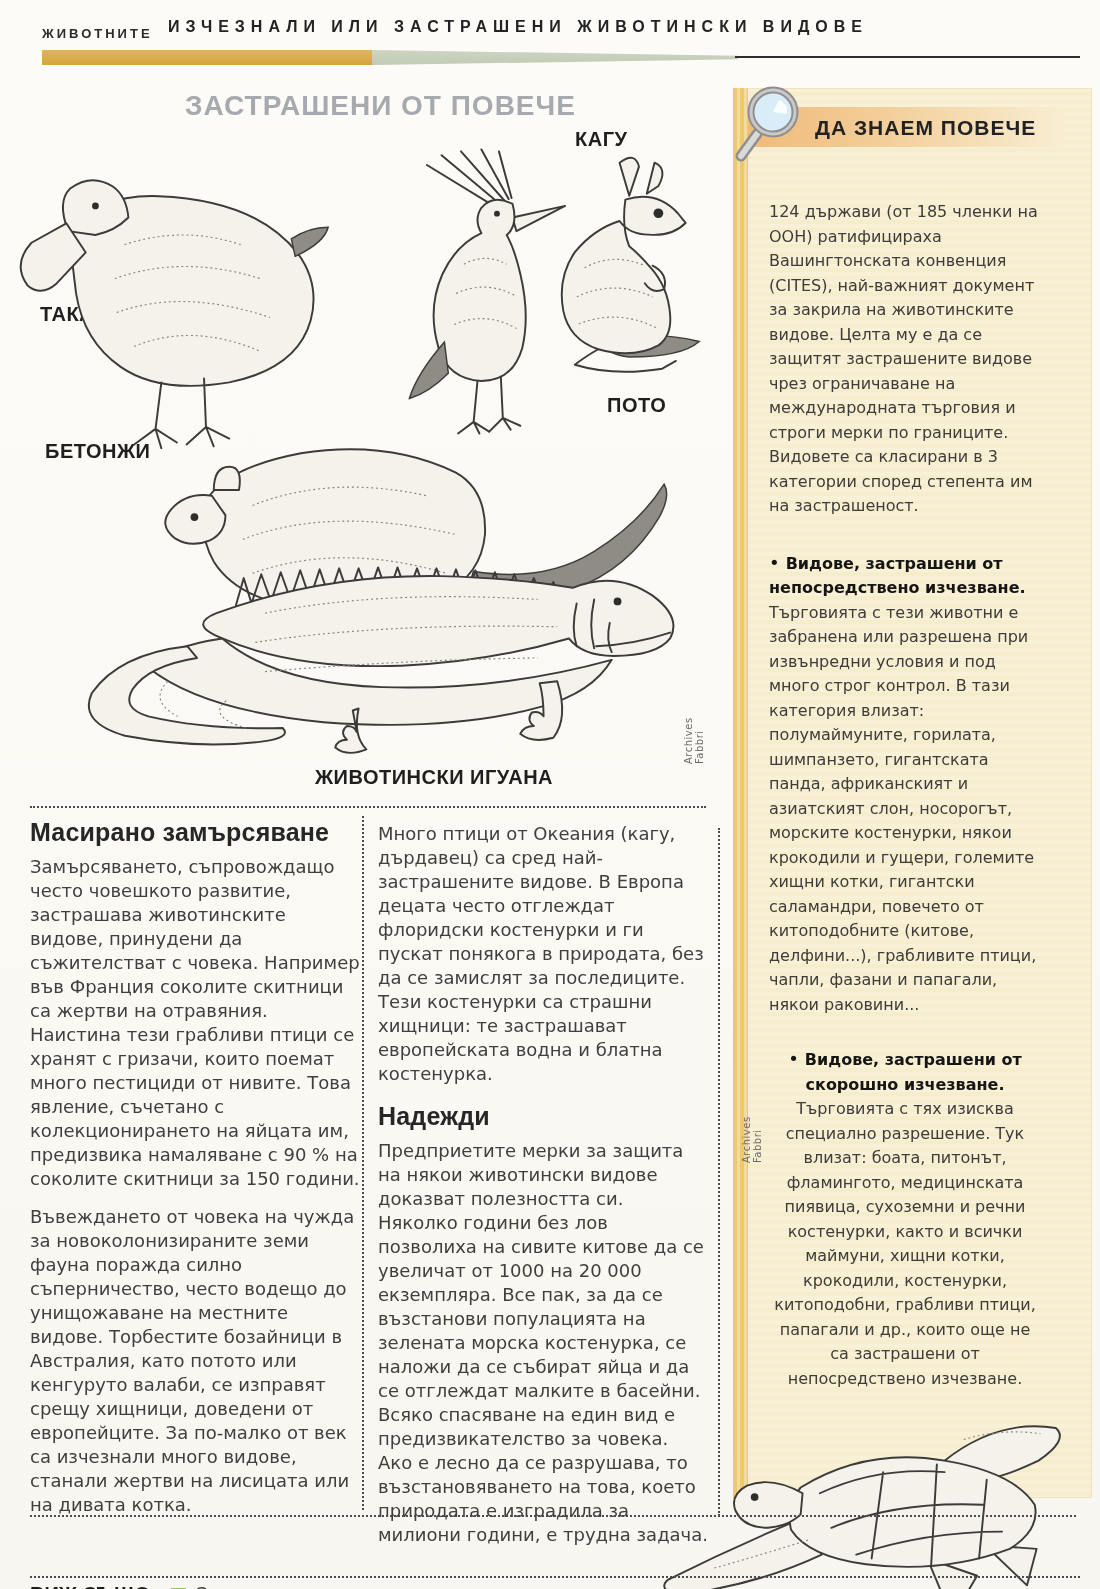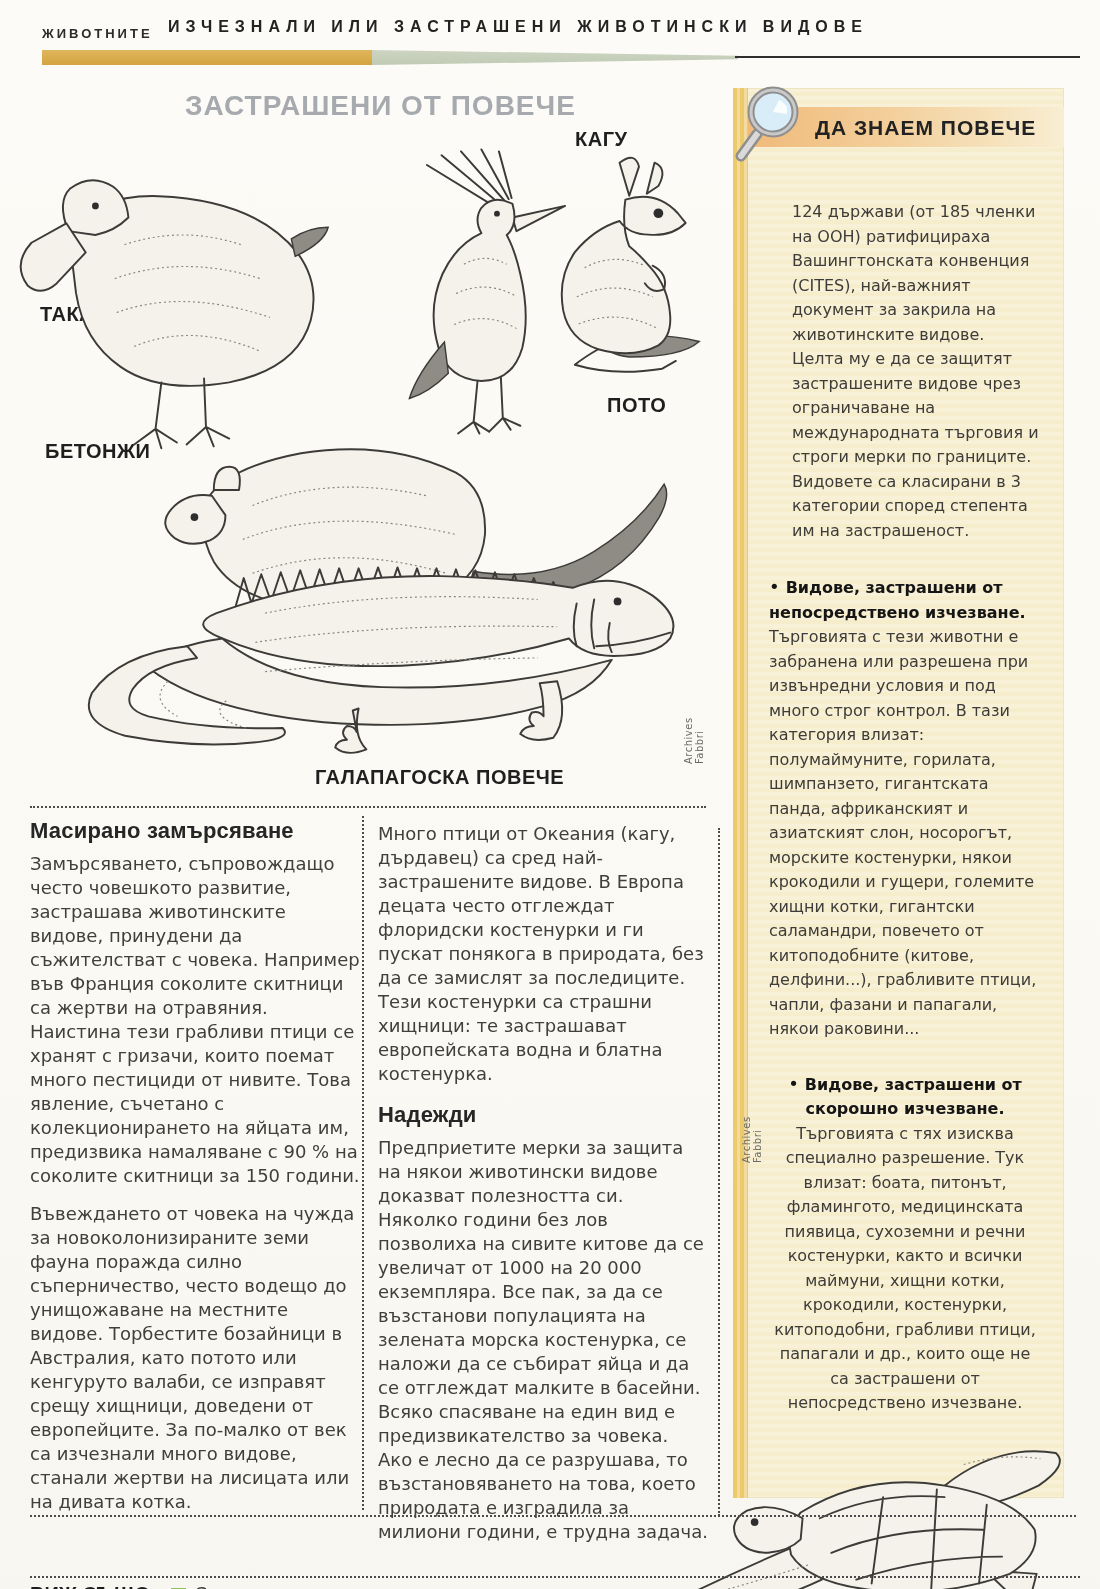--- a/index.html
+++ b/index.html
@@ -26,21 +26,21 @@
           color:#1f1f1f;letter-spacing:.5px;}
   .credit-v{writing-mode:vertical-rl;transform:rotate(180deg);font-size:10px;color:#6a6a66;
           letter-spacing:.5px;}
   svg.art{display:block;}
   .ink{stroke:#3c3b38;fill:none;stroke-width:2;stroke-linecap:round;stroke-linejoin:round;}
   .ink-fill{stroke:#3c3b38;fill:#f4f2ea;stroke-width:2;stroke-linejoin:round;}
   .ink-dark{stroke:#3c3b38;fill:#8e8c85;stroke-width:1.5;}
   .hatch{stroke:#86847c;fill:none;stroke-width:1.2;stroke-dasharray:2 3;}
 
   
-  .col-h{font-family:"Liberation Sans",sans-serif;font-weight:bold;font-size:22px;
+  .col-h{font-family:"Liberation Sans",sans-serif;font-weight:bold;font-size:25px;
          color:#262626;margin:0 0 8px 0;letter-spacing:.2px;}
   .col-p{font-size:18px;line-height:24px;margin:0 0 14px 0;color:#403f3b;}
   .dot-h{border-top:2px dotted #4b4b4b;height:0;}
   .dot-v{border-left:2px dotted #4b4b4b;width:0;}
 
   
   #sidebar{background:repeating-linear-gradient(180deg,#f9f1d7 0 4px,#f6edcc 4px 8px);
            box-shadow:0 0 0 1px #eee3bf inset;}
   #sidebar-strip{background:repeating-linear-gradient(90deg,#ecca6a 0 4px,#f2daa0 4px 7px);}
   #sidebar-headbar{background:linear-gradient(90deg,#f0ba7a 0%,#f3cf9b 45%,#f8eed2 100%);}
@@ -69,21 +69,21 @@
   <div class="abs bar-gold" style="left:42px;top:50px;width:330px;height:15px;"></div>
   <div class="abs bar-sage" style="left:372px;top:50px;width:366px;height:15px;"></div>
   <div class="abs bar-line" style="left:735px;top:56px;width:345px;height:2px;"></div>
 
   <div class="abs plate-title" style="left:185px;top:90px;">ЗАСТРАШЕНИ ОТ ПОВЕЧЕ</div>
 
   <div class="abs animal-label" style="left:575px;top:128px;">КАГУ</div>
   <div class="abs animal-label" style="left:40px;top:303px;">ТАКАЕ</div>
   <div class="abs animal-label" style="left:607px;top:394px;">ПОТО</div>
   <div class="abs animal-label" style="left:45px;top:440px;">БЕТОНЖИ</div>
-  <div class="abs animal-label" style="left:315px;top:766px;width:410px;">ГАЛАПАГОСКА ПОВЕЧЕ</div>
+  <div class="abs animal-label" style="left:315px;top:766px;width:410px;">ЖИВОТИНСКИ ИГУАНА</div>
 
   <svg class="abs art" style="left:8px;top:138px;" width="330" height="320" viewBox="0 0 340 330">
     <path class="ink-fill" d="M62,96 Q92,58 155,60 Q255,64 298,118 Q322,150 312,188 Q298,238 228,252 Q156,264 116,236 Q78,210 70,160 Q66,126 62,96 Z"></path>
     <path class="ink-fill" d="M62,96 Q50,66 64,52 Q86,36 108,50 Q122,60 124,82 Q110,96 90,100 Z"></path>
     <path class="ink-fill" d="M60,88 L24,108 Q4,130 20,152 Q34,164 50,150 L80,118 Z"></path>
     <circle cx="90" cy="70" r="3.5" fill="#2e2e2e"></circle>
     <path class="ink-dark" d="M296,122 Q326,108 330,92 Q310,92 292,104 Z"></path>
     <path class="hatch" d="M120,110 Q180,90 240,110 M110,145 Q180,120 260,145 M112,180 Q180,155 270,185 M130,215 Q190,190 260,220"></path>
     <path class="ink" d="M158,252 L152,300 M152,300 l-22,16 M152,300 l6,20 M152,300 l22,14"></path>
     <path class="ink" d="M202,248 L204,298 M204,298 l-20,18 M204,298 l8,20 M204,298 l24,12"></path>
@@ -144,37 +144,37 @@
     <p class="col-p">Замърсяването, съпровождащо често човешкото развитие, застрашава животинските видове, принудени да съжителстват с човека. Например във Франция соколите скитници са жертви на отравяния. Наистина тези грабливи птици се хранят с гризачи, които поемат много пестициди от нивите. Това явление, съчетано с колекционирането на яйцата им, предизвика намаляване с 90 % на соколите скитници за 150 години.</p>
     <p class="col-p">Въвеждането от човека на чужда за новоколонизираните земи фауна поражда силно съперничество, често водещо до унищожаване на местните видове. Торбестите бозайници в Австралия, като потото или кенгуруто валаби, се изправят срещу хищници, доведени от европейците. За по-малко от век са изчезнали много видове, станали жертви на лисицата или на дивата котка.</p>
   </div>
 
   <div class="abs" style="left:378px;top:822px;width:330px;">
     <p class="col-p">Много птици от Океания (кагу, дърдавец) са сред най-застрашените видове. В Европа децата често отглеждат флоридски костенурки и ги пускат понякога в природата, без да се замислят за последиците. Тези костенурки са страшни хищници: те застрашават европейската водна и блатна костенурка.</p>
     <h2 class="col-h" style="margin-top:16px;">Надежди</h2>
     <p class="col-p">Предприетите мерки за защита на някои животински видове доказват полезността си. Няколко години без лов позволиха на сивите китове да се увеличат от 1000 на 20 000 екземпляра. Все пак, за да се възстанови популацията на зелената морска костенурка, се наложи да се събират яйца и да се отглеждат малките в басейни. Всяко спасяване на един вид е предизвикателство за човека. Ако е лесно да се разрушава, то възстановяването на това, което природата е изградила за милиони години, е трудна задача.</p>
   </div>
 
-  <div id="sidebar" class="abs" style="left:733px;top:88px;width:331px;height:1410px;">
+  <div id="sidebar" class="abs" style="left:733px;top:88px;width:331px;height:1410px;padding-left:28px;">
     <div id="sidebar-strip" class="abs" style="left:0;top:0;width:15px;height:1410px;"></div>
 
     <div id="sidebar-headbar" class="abs" style="left:15px;top:19px;width:316px;height:40px;"></div>
     <div class="abs sb-head" style="left:82px;top:28px;">ДА ЗНАЕМ ПОВЕЧЕ</div>
 
     <svg class="abs" style="left:2px;top:-6px;" width="80" height="84" viewBox="0 0 80 84">
       <line x1="22" y1="52" x2="6" y2="74" stroke="#8f8f8f" stroke-width="11" stroke-linecap="round"></line>
       <line x1="22" y1="52" x2="6" y2="74" stroke="#d9d9d9" stroke-width="6" stroke-linecap="round"></line>
       <circle cx="38" cy="30" r="22" fill="#d8edf8" stroke="#8f8f8f" stroke-width="7"></circle>
       <circle cx="38" cy="30" r="22" fill="none" stroke="#c9c9c9" stroke-width="3"></circle>
       <path d="M44,18 q10,4 8,14 l-14,-2 Z" fill="#ffffff" opacity=".85"></path>
     </svg>
 
     <div class="abs" style="left:36px;top:86px;width:272px;">
 
-      <p class="sb-p" style="margin-top:26px;margin-left:23px;">124 държави (от 185 членки на ООН) ратифицираха Вашингтонската конвенция (CITES), най-важният документ за закрила на животинските видове. Целта му е да се защитят застрашените видове чрез ограничаване на международната търговия и строги мерки по границите. Видовете са класирани в 3 категории според степента им на застрашеност.</p>
+      <p class="sb-p" style="margin-top:26px;">124 държави (от 185 членки на ООН) ратифицираха Вашингтонската конвенция (CITES), най-важният документ за закрила на животинските видове. Целта му е да се защитят застрашените видове чрез ограничаване на международната търговия и строги мерки по границите. Видовете са класирани в 3 категории според степента им на застрашеност.</p>
 
       <p class="sb-p sb-bullet" style="margin-top:32px;">
         <span class="dot">•</span><b>Видове, застрашени от непосредствено изчезване.</b>
         <span>Търговията с тези животни е забранена или разрешена при извънредни условия и под много строг контрол. В тази категория влизат: полумаймуните, горилата, шимпанзето, гигантската панда, африканският и азиатският слон, носорогът, морските костенурки, някои крокодили и гущери, големите хищни котки, гигантски саламандри, повечето от китоподобните (китове, делфини...), грабливите птици, чапли, фазани и папагали, някои раковини...</span>
       </p>
 
       <p class="sb-p sb-bullet" style="margin-top:30px;text-align:center;">
         <span class="dot">•</span><b>Видове, застрашени от скорошно изчезване.</b>
         <span>Търговията с тях изисква специално разрешение. Тук влизат: боата, питонът, фламингото, медицинската пиявица, сухоземни и речни костенурки, както и всички маймуни, хищни котки, крокодили, костенурки, китоподобни, грабливи птици, папагали и др., които още не са застрашени от непосредствено изчезване.</span>
       </p>

